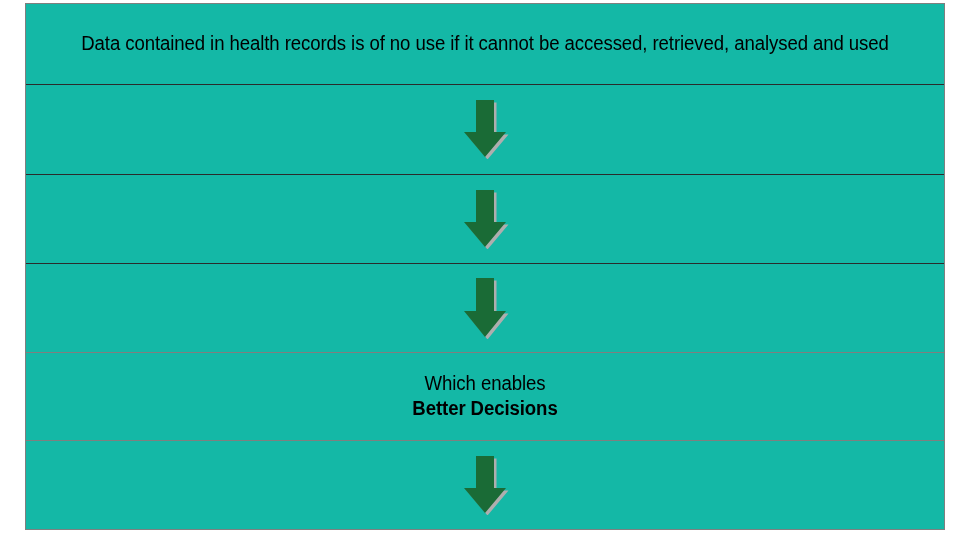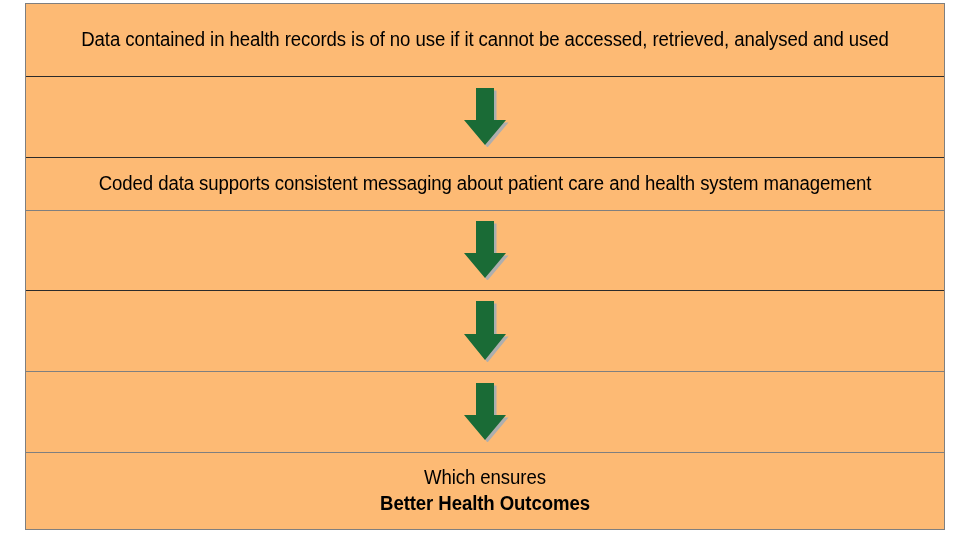--- a/index.html
+++ b/index.html
@@ -16,21 +16,21 @@
   }
 
   #flow-wrap {
     position: absolute;
     left: 25px;
     top: 3px;
     width: 920px;
     height: 527px;
     box-sizing: border-box;
     border: 1px solid #7f7f7f;
-    background: #fdba74;
+    background: #14b8a6;
   }
 
   .flow-table {
     width: 100%;
     height: 100%;
     border-collapse: collapse;
     table-layout: fixed;
   }
 
   .flow-table td {
@@ -98,25 +98,20 @@
         <td class="arrow-cell sep-dark">
           <div class="arrow-holder">
             <svg class="arrow-svg arrow-h-62" width="52" height="60" viewBox="0 0 52 60">
               <path d="M17,1 L35,1 L35,33 L47,33 L26,58 L5,33 L17,33 Z" fill="#aeaeae" transform="translate(2.5,2.5)"></path>
               <path d="M17,1 L35,1 L35,33 L47,33 L26,58 L5,33 L17,33 Z" fill="#1a6b36"></path>
             </svg>
           </div>
         </td>
       </tr>
 
-      <tr class="text-row row-coded">
-        <td>
-          <span class="line-normal">Coded data supports consistent messaging about patient care and health system management</span>
-        </td>
-      </tr>
 
       <tr class="arrow-row">
         <td class="arrow-cell sep-dark">
           <div class="arrow-holder">
             <svg class="arrow-svg arrow-h-62" width="52" height="60" viewBox="0 0 52 60">
               <path d="M17,1 L35,1 L35,33 L47,33 L26,58 L5,33 L17,33 Z" fill="#aeaeae" transform="translate(2.5,2.5)"></path>
               <path d="M17,1 L35,1 L35,33 L47,33 L26,58 L5,33 L17,33 Z" fill="#1a6b36"></path>
             </svg>
           </div>
         </td>
@@ -127,34 +122,34 @@
         <td class="arrow-cell">
           <div class="arrow-holder">
             <svg class="arrow-svg arrow-h-64" width="52" height="62" viewBox="0 0 52 62">
               <path d="M17,1 L35,1 L35,34 L47,34 L26,60 L5,34 L17,34 Z" fill="#aeaeae" transform="translate(2.5,2.5)"></path>
               <path d="M17,1 L35,1 L35,34 L47,34 L26,60 L5,34 L17,34 Z" fill="#1a6b36"></path>
             </svg>
           </div>
         </td>
       </tr>
 
+      <tr class="text-row row-enables">
+        <td>
+          <span class="line-normal">Which enables</span>
+          <span class="line-bold">Better Decisions</span>
+        </td>
+      </tr>
 
       <tr class="arrow-row">
         <td class="arrow-cell">
           <div class="arrow-holder">
             <svg class="arrow-svg arrow-h-62" width="52" height="60" viewBox="0 0 52 60">
               <path d="M17,1 L35,1 L35,33 L47,33 L26,58 L5,33 L17,33 Z" fill="#aeaeae" transform="translate(2.5,2.5)"></path>
               <path d="M17,1 L35,1 L35,33 L47,33 L26,58 L5,33 L17,33 Z" fill="#1a6b36"></path>
             </svg>
           </div>
         </td>
       </tr>
 
-      <tr class="text-row row-ensures">
-        <td>
-          <span class="line-normal">Which ensures</span>
-          <span class="line-bold">Better Health Outcomes</span>
-        </td>
-      </tr>
 
     </tbody>
   </table>
 </div>
 
 </body></html>

